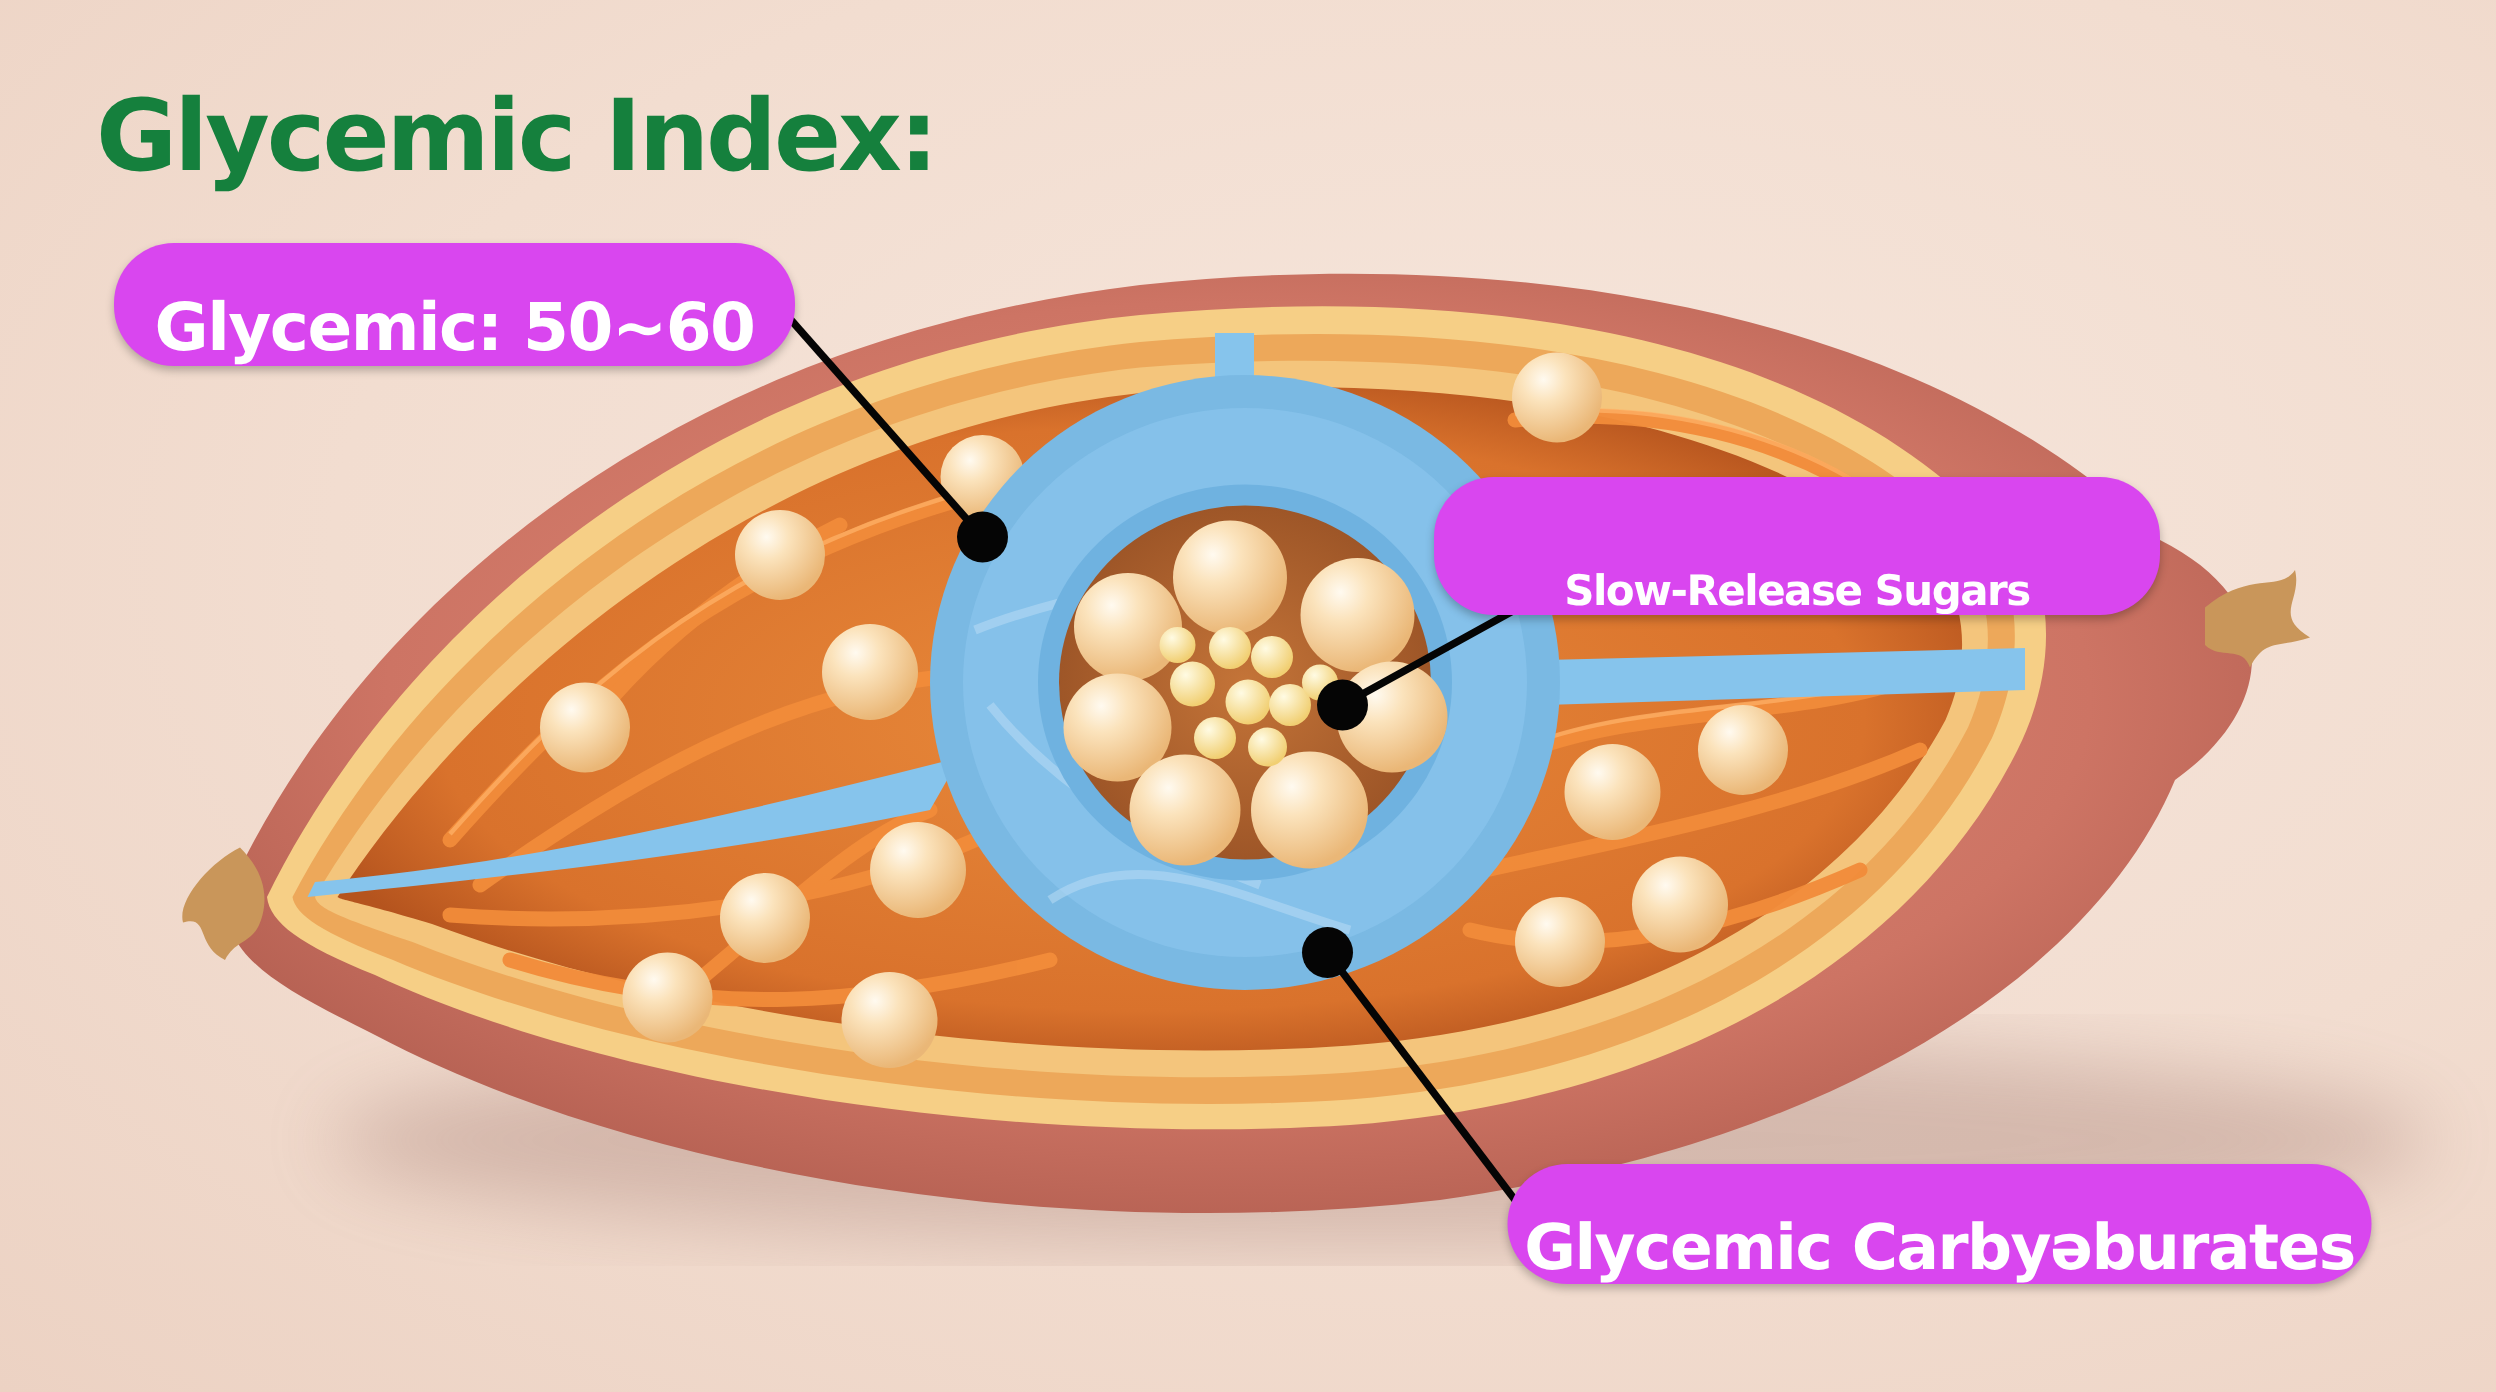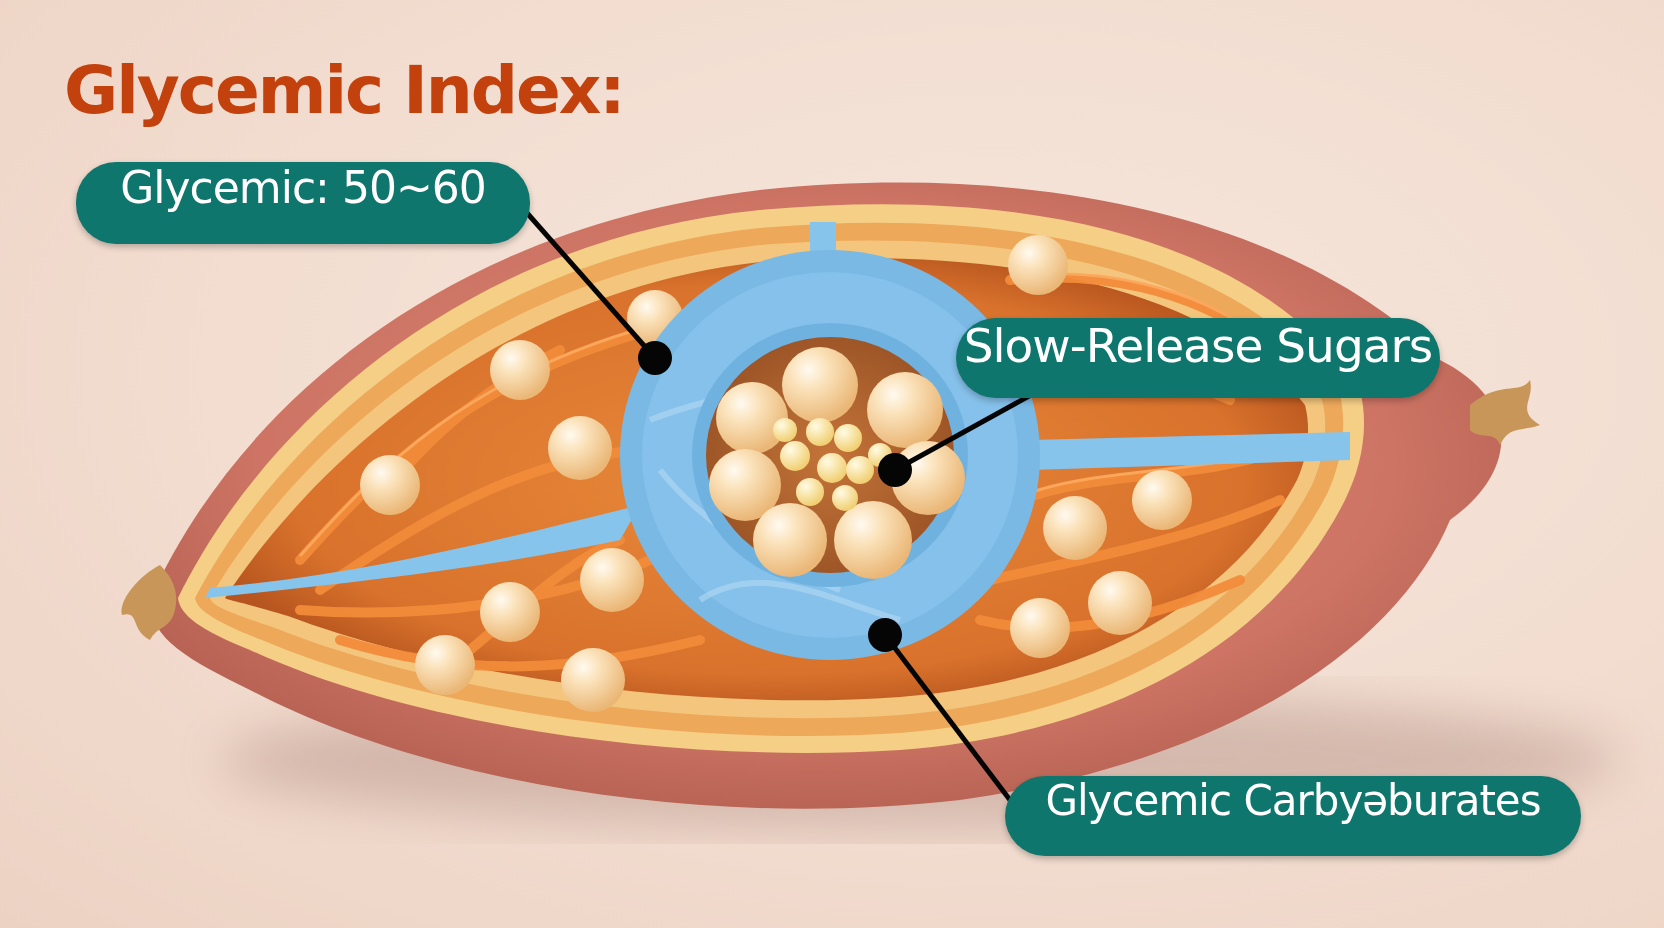--- a/index.html
+++ b/index.html
@@ -6,32 +6,32 @@
   body {
     width: 1664px; height: 928px; overflow: hidden; position: relative;
     background: radial-gradient(ellipse at 60% 40%, #f6e6dc 0%, #f2ddd0 55%, #ecd2c3 100%);
     font-family: "DejaVu Sans", "Liberation Sans", sans-serif;
   }
   .stage { position: absolute; inset: 0; }
   svg.art { position: absolute; left: 0; top: 0; width: 1664px; height: 928px; }
 
   .title {
     position: absolute; left: 64px; top: 52px;
-    font-size: 66px; font-weight: bold; color: #c2410c; letter-spacing: -2px;
+    font-size: 66px; font-weight: bold; color: #15803d; letter-spacing: -2px;
     font-family: "DejaVu Sans", sans-serif;
   }
   .pill {
-    position: absolute; background: #0f766e; color: #ffffff;
-    border-radius: 40px; font-weight: normal; white-space: nowrap;
-    display: flex; align-items: flex-start; justify-content: center;
+    position: absolute; background: #d946ef; color: #ffffff;
+    border-radius: 40px; font-weight: bold; white-space: nowrap;
+    display: flex; align-items: flex-end; justify-content: center;
     letter-spacing: -1px;
     box-shadow: 0 3px 6px rgba(0,0,0,0.25);
   }
   .pill-gi   { left: 76px;  top: 162px; width: 454px; height: 82px; font-size: 44px; }
-  .pill-slow { left: 956px; top: 318px; width: 484px; height: 80px; font-size: 47px; }
+  .pill-slow { left: 956px; top: 318px; width: 484px; height: 92px; font-size: 28px; }
   .pill-cc   { left: 1005px; top: 776px; width: 576px; height: 80px; font-size: 42px; }
 </style>
 </head>
 <body>
 
 <div class="stage">
 
   <svg class="art" viewBox="0 0 1664 928">
     <defs>
       <radialGradient id="gSkin" cx="50%" cy="45%" r="60%">

